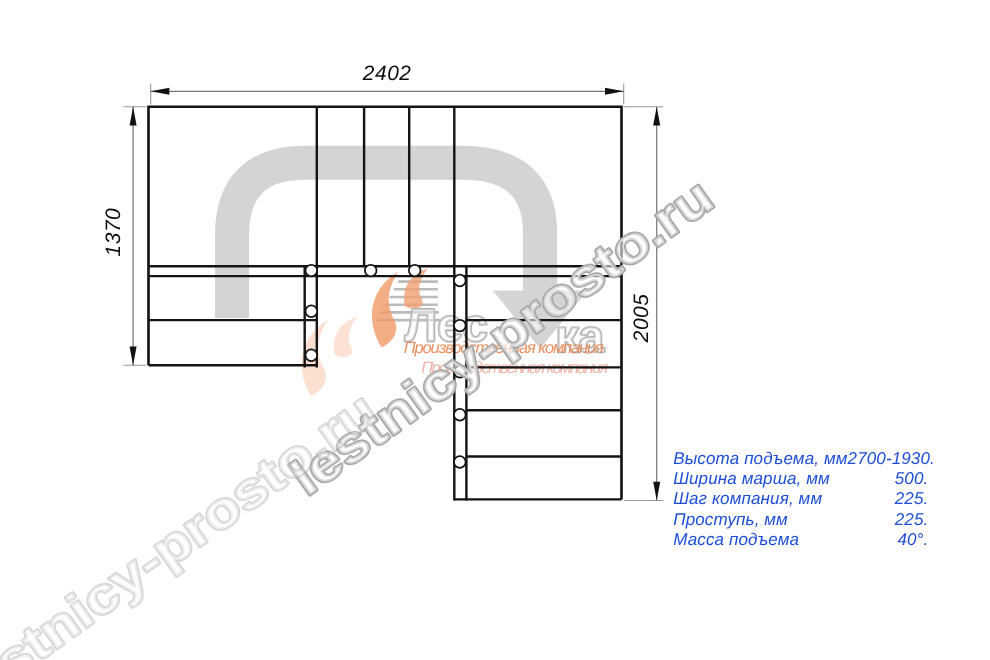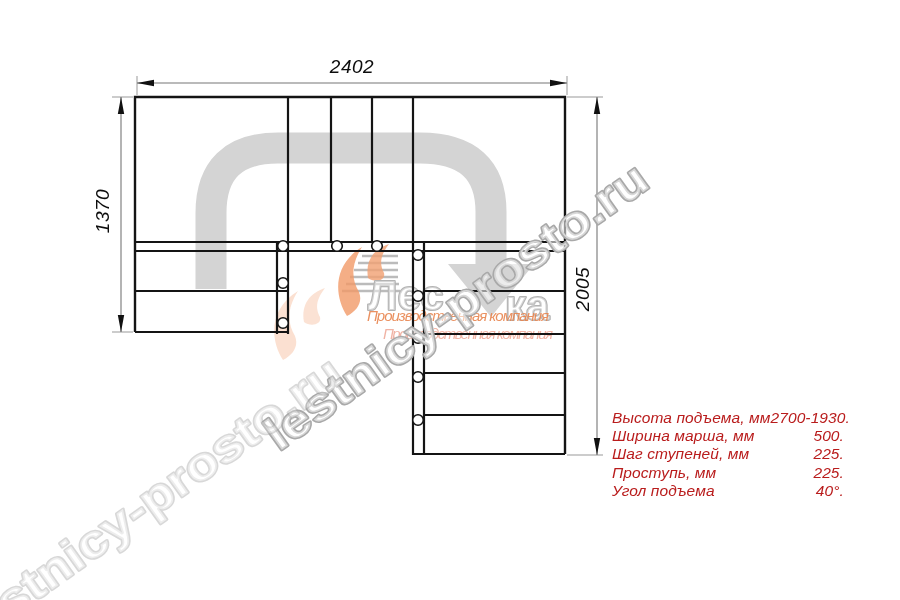--- a/index.html
+++ b/index.html
@@ -3,21 +3,21 @@
 <meta charset="utf-8">
 <style>
   html,body{margin:0;padding:0;background:#f4f4f4;}
   .canvas{
     position:relative;width:900px;height:600px;background:#ffffff;
     font-family:"Liberation Sans",sans-serif;overflow:hidden;
   }
   .canvas svg{position:absolute;left:0;top:0;}
   .specs{
     position:absolute;left:612px;top:409px;width:232px;
-    font-style:italic;font-size:15.5px;line-height:18.2px;color:#b91c1c;
+    font-style:italic;font-size:15.5px;line-height:18.2px;color:#1d4ed8;
     letter-spacing:.1px;
   }
   .spec-row{display:flex;justify-content:space-between;white-space:nowrap;}
   .dim-text{font-style:italic;font-size:19px;fill:#0d0d0d;letter-spacing:.5px;}
   .wm-big{
     font-weight:bold;font-size:46px;fill:rgba(255,255,255,0.55);
     stroke:#a9a9a9;stroke-width:3px;paint-order:stroke;stroke-linejoin:round;
   }
   .wm-gray-name{
     font-weight:bold;font-size:42px;fill:rgba(255,255,255,0.45);
@@ -97,26 +97,26 @@
   <div class="specs">
     <div class="spec-row">
       <span>Высота подъема, мм</span>
       <span>2700-1930.</span>
     </div>
     <div class="spec-row">
       <span>Ширина марша, мм</span>
       <span>500.</span>
     </div>
     <div class="spec-row">
-      <span>Шаг ступеней, мм</span>
+      <span>Шаг компания, мм</span>
       <span>225.</span>
     </div>
     <div class="spec-row">
       <span>Проступь, мм</span>
       <span>225.</span>
     </div>
     <div class="spec-row">
-      <span>Угол подъема</span>
+      <span>Масса подъема</span>
       <span>40°.</span>
     </div>
   </div>
 
 </div>
 
 </body></html>

